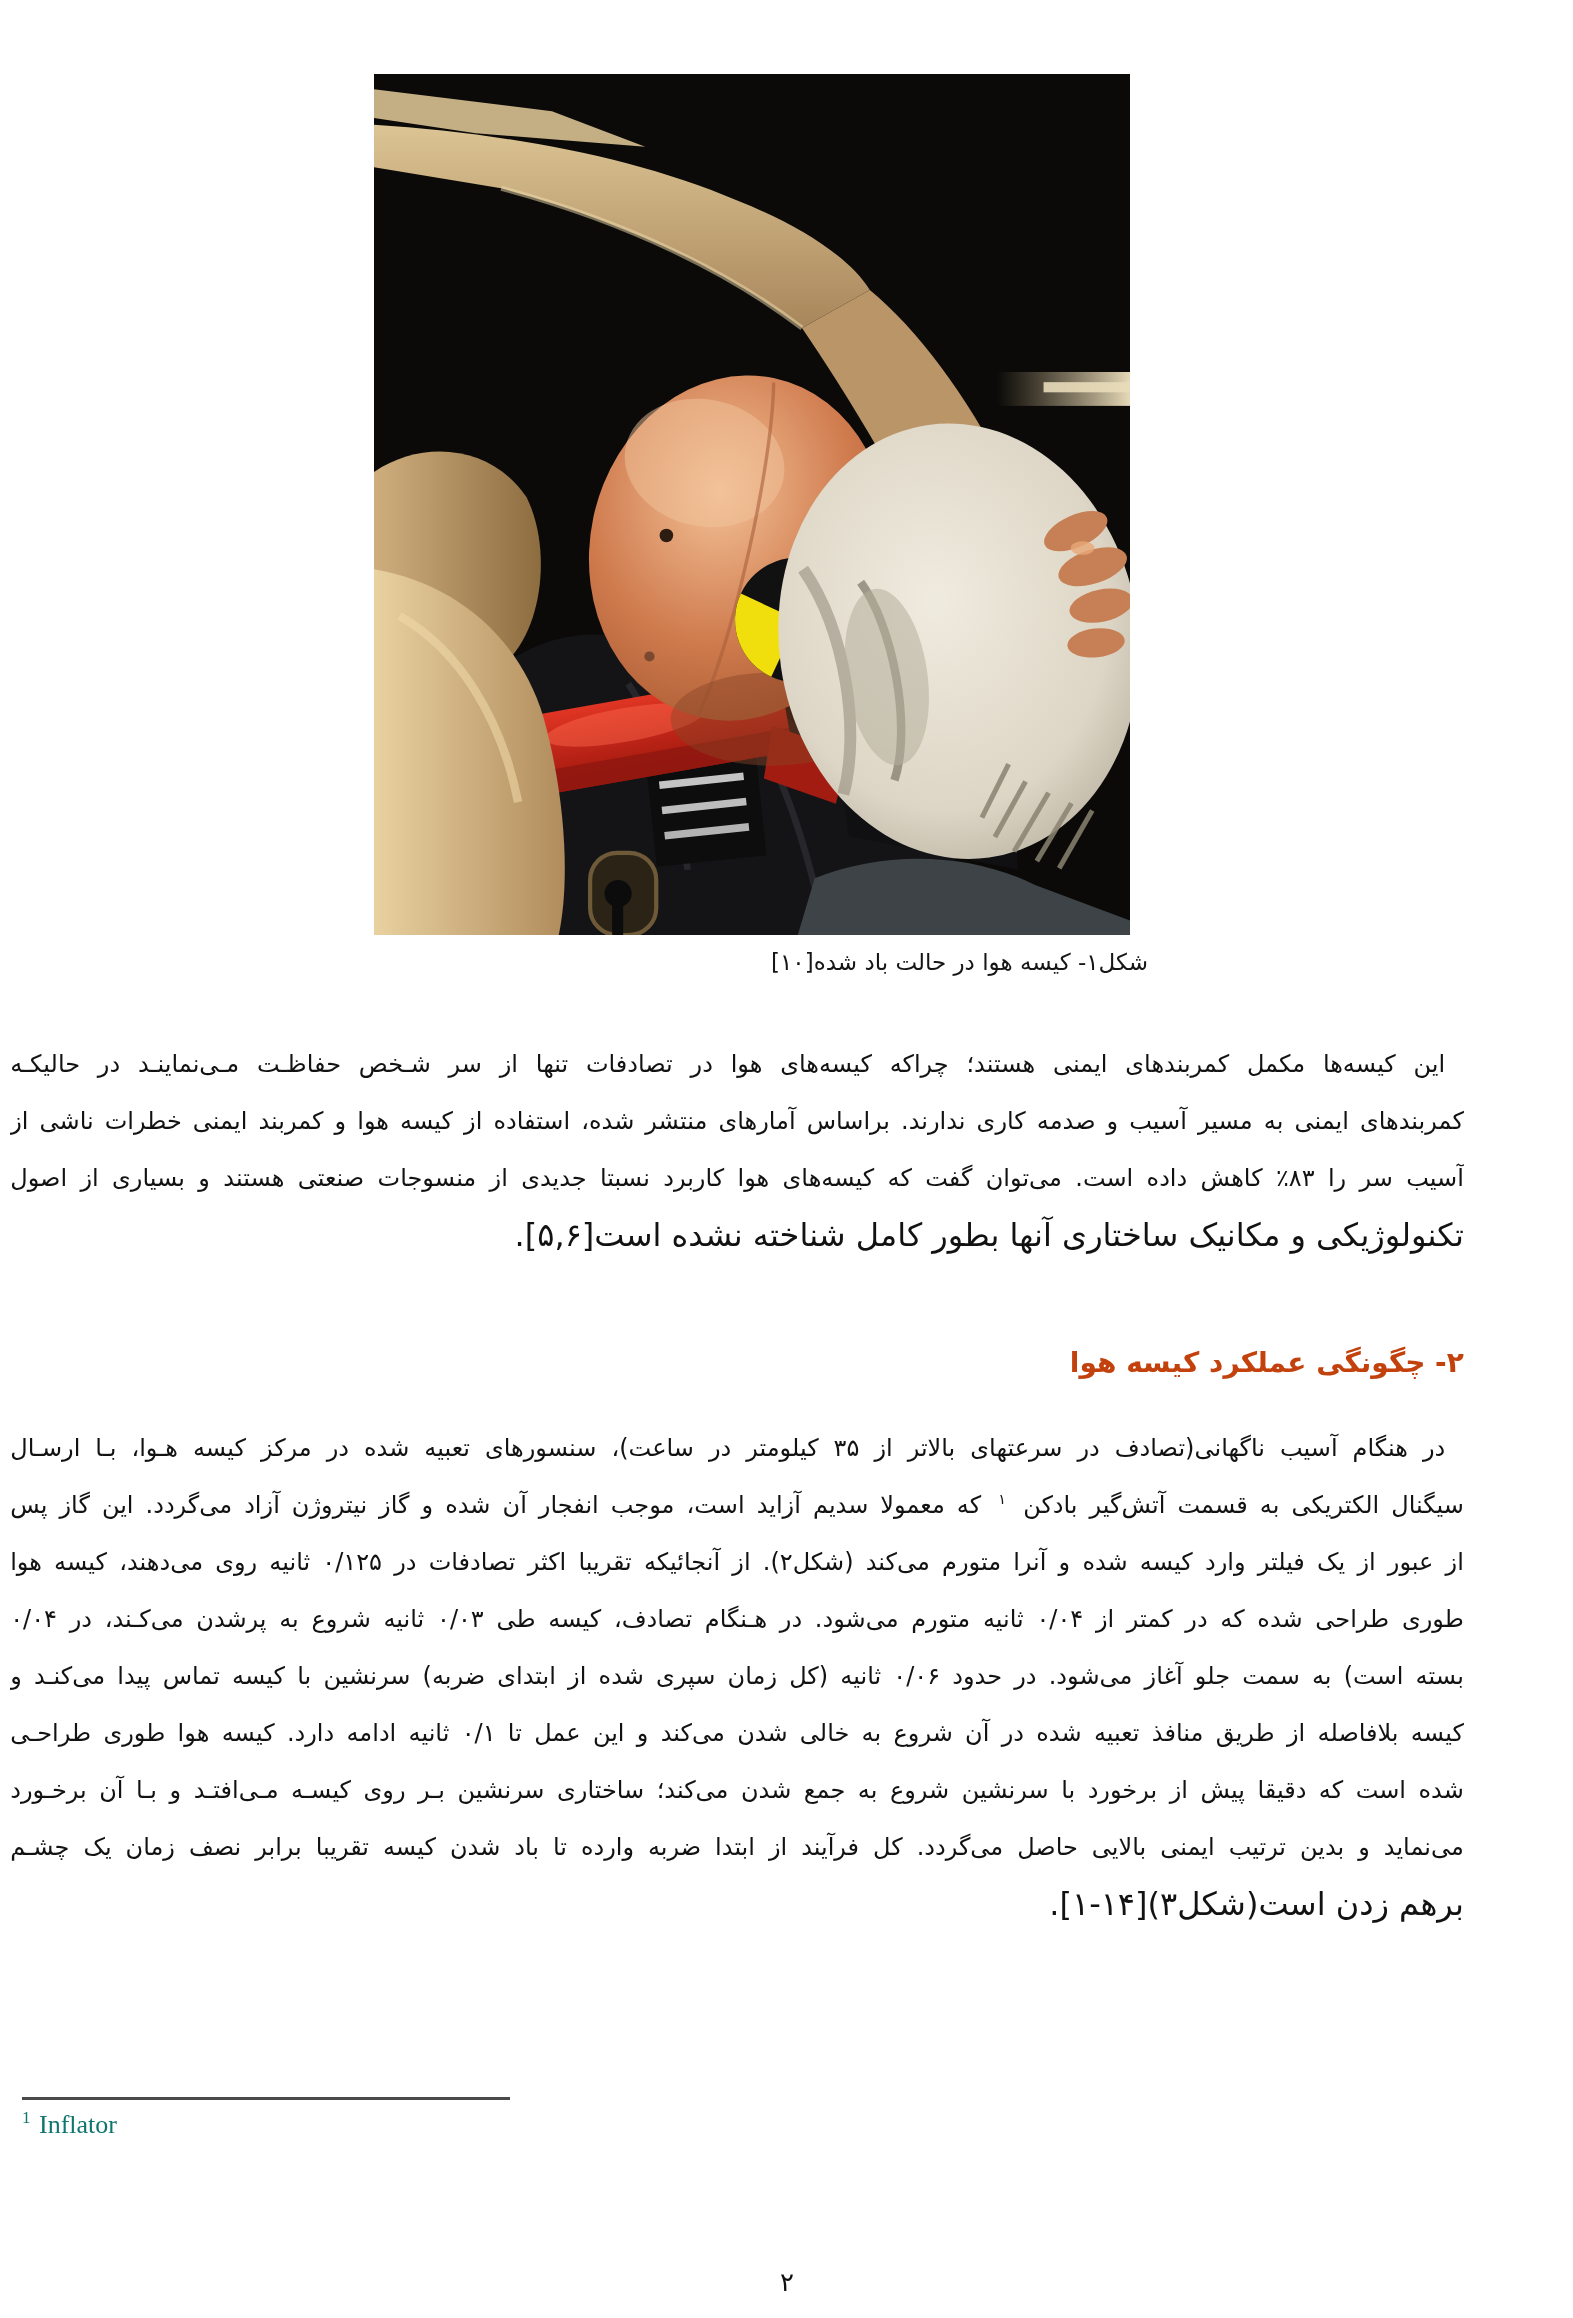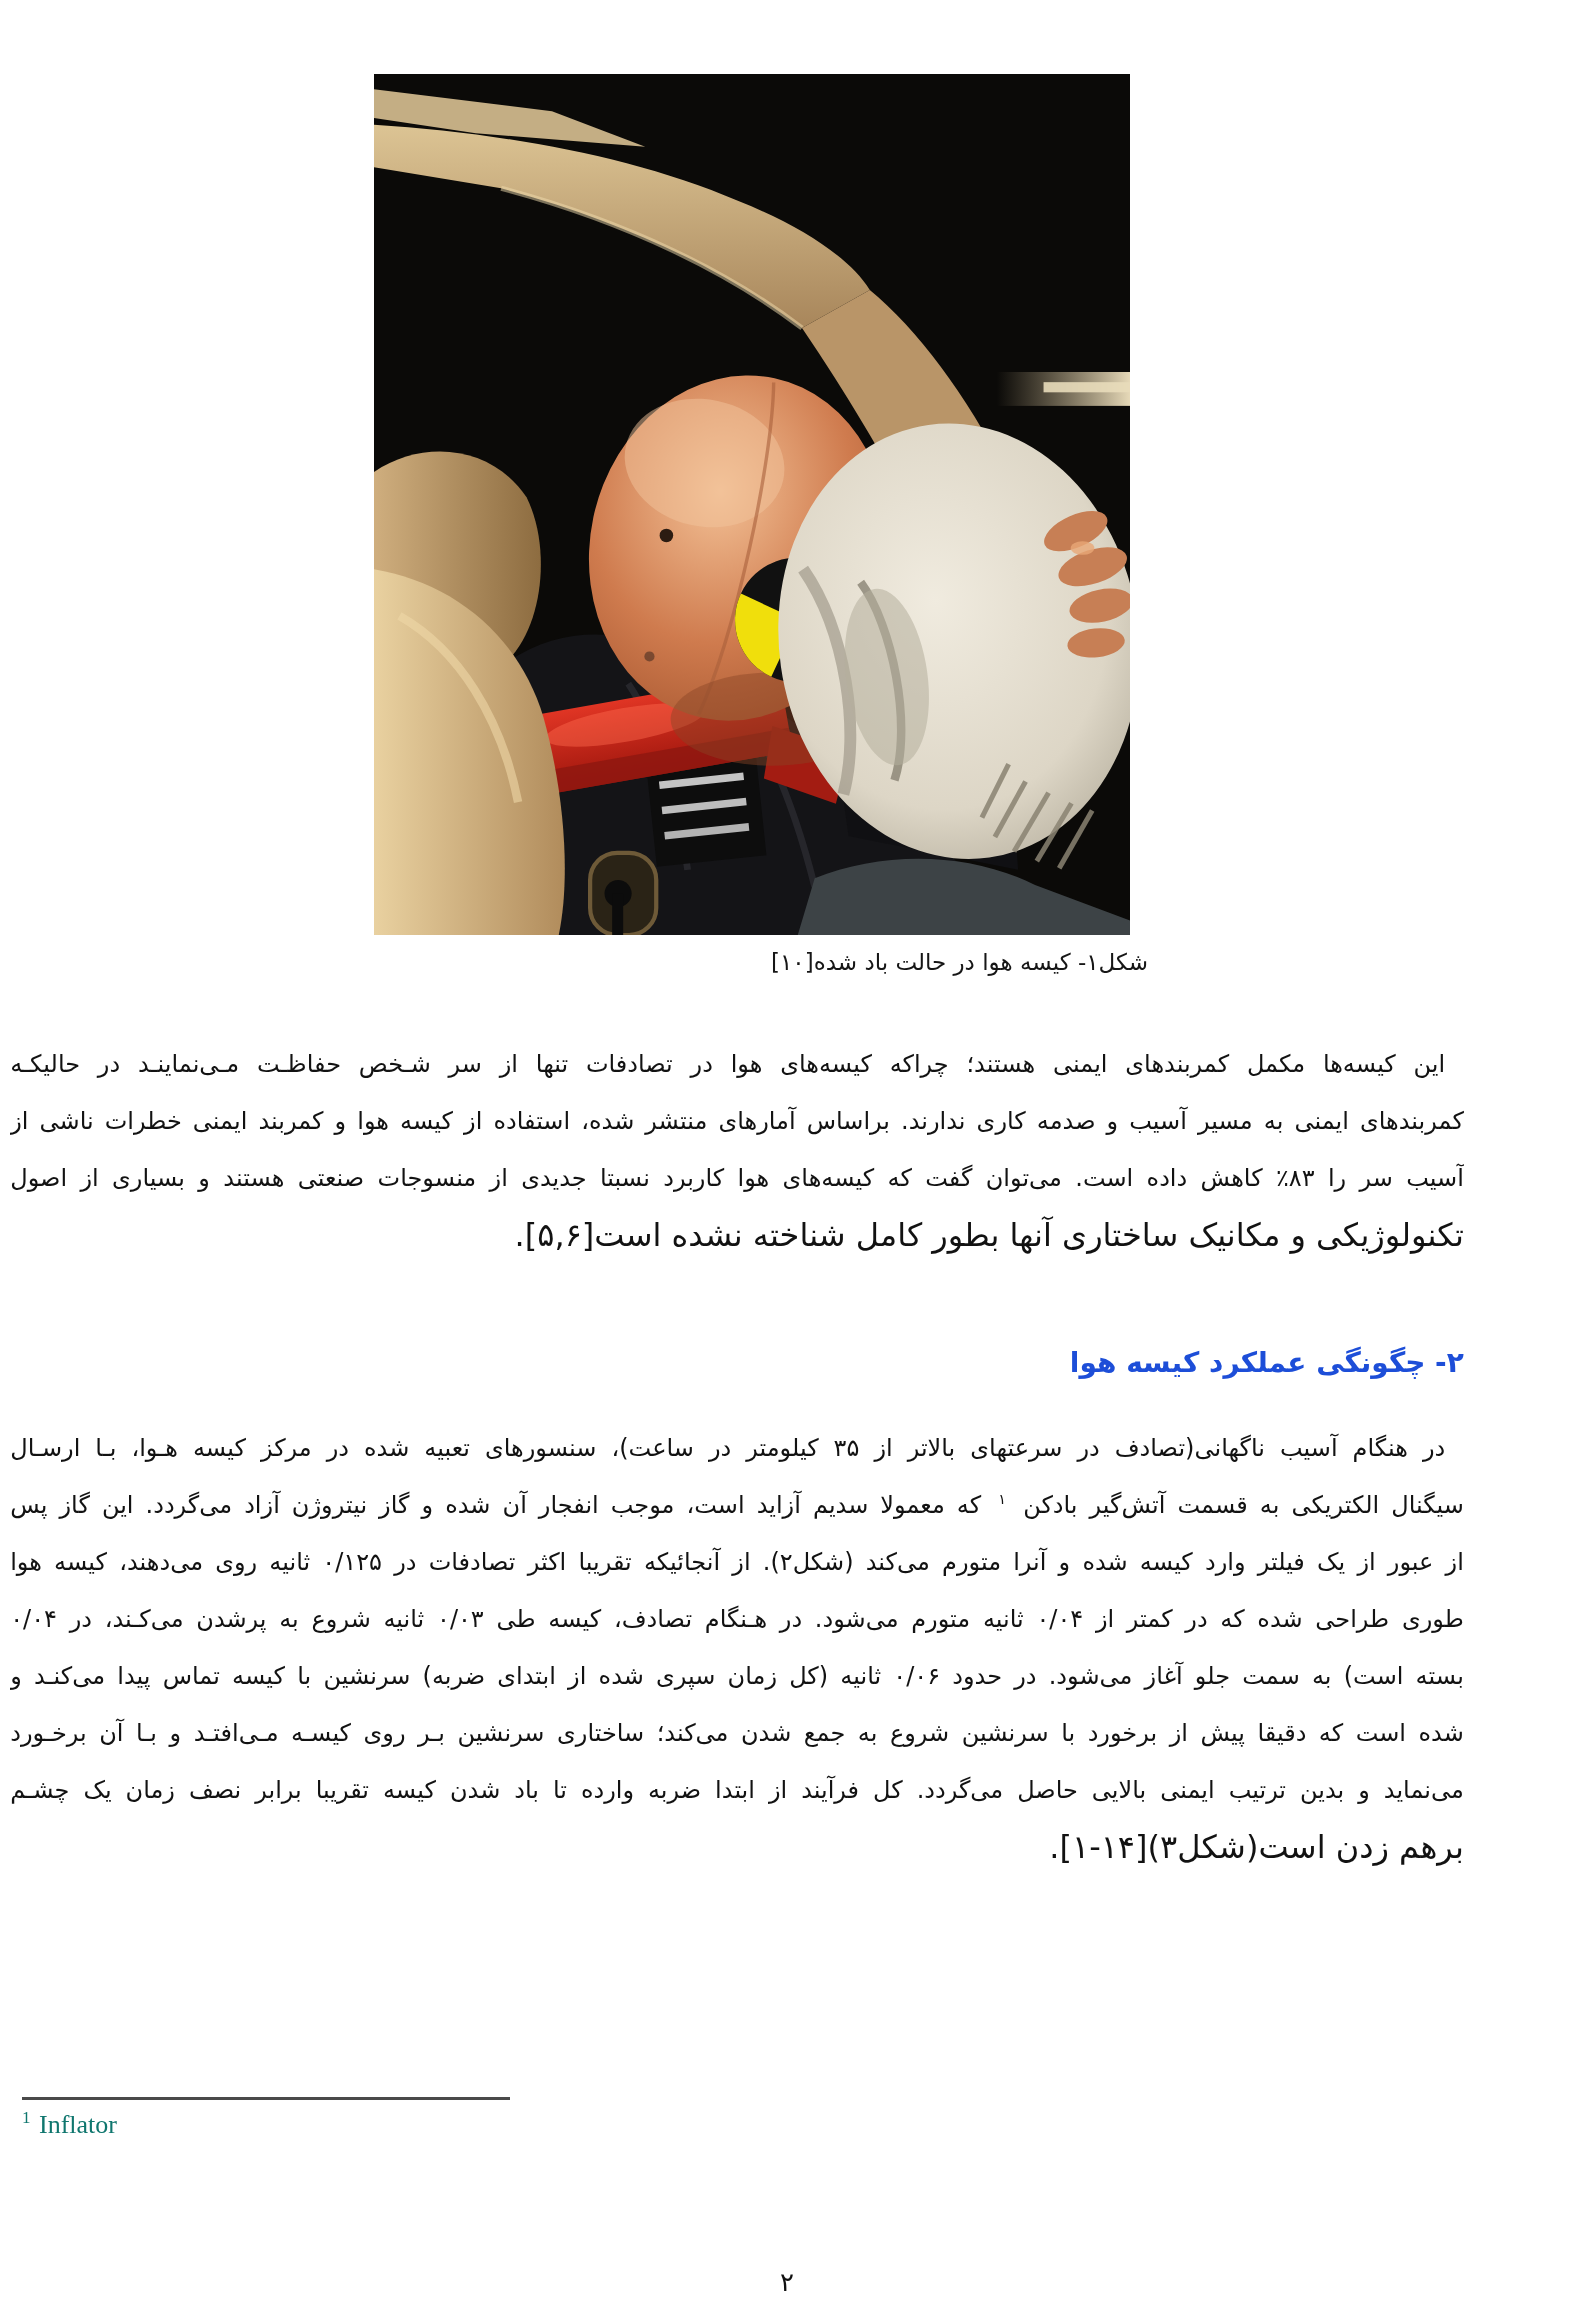--- a/index.html
+++ b/index.html
@@ -10,21 +10,21 @@
   .caption{position:absolute;left:374px;top:940px;width:774px;direction:rtl;
            text-align:right;font-size:23px;line-height:44px;color:#161616;}
   .rtlblock{position:absolute;left:10.2px;right:10.2px;direction:rtl;}
   .p1{top:1036px;}
   .p2{top:1420px;}
   .line{height:57px;line-height:57px;font-size:24px;overflow:hidden;
         text-align:justify;text-align-last:justify;white-space:normal;}
   .rline{height:57px;line-height:57px;font-size:32px;overflow:hidden;text-align:right;}
   .indent{padding-right:18.6px;}
   .heading{position:absolute;right:10.2px;top:1334px;height:57px;line-height:57px;
-           direction:rtl;font-size:28px;font-weight:bold;color:#1d4ed8;}
+           direction:rtl;font-size:28px;font-weight:bold;color:#c2410c;}
   sup.fn{vertical-align:super;font-size:14.4px;line-height:0;margin:0 5.1px;}
   .footrule{position:absolute;left:22px;top:2097px;width:488px;height:2.5px;background:#4a4a4a;}
   .footnote{position:absolute;left:22px;top:2110px;direction:ltr;
             font-family:"Liberation Serif","DejaVu Serif",serif;font-size:26px;color:#0f766e;}
   .footnote sup{vertical-align:super;font-size:17px;margin-right:8.5px;line-height:0;}
   .pagenum{position:absolute;left:0;top:2267px;width:1574px;text-align:center;
            font-size:26px;direction:rtl;color:#101010;}
 </style>
 </head>
 <body>
@@ -160,20 +160,21 @@
   <div class="rtlblock p2">
     <div class="line indent">در هنگام آسیب ناگهانی(تصادف در سرعتهای بالاتر از ۳۵ کیلومتر در ساعت)، سنسورهای تعبیه شده در مرکز کیسه هـوا، بـا ارسـال</div>
     <div class="line">
       <span>سیگنال الکتریکی به قسمت آتش‌گیر بادکن</span>
       <sup class="fn">۱</sup>
       <span>که معمولا سدیم آزاید است، موجب انفجار آن شده و گاز نیتروژن آزاد می‌گردد. این گاز پس</span>
     </div>
     <div class="line">از عبور از یک فیلتر وارد کیسه شده و آنرا متورم می‌کند (شکل۲). از آنجائیکه تقریبا اکثر تصادفات در ۰/۱۲۵ ثانیه روی می‌دهند، کیسه هوا</div>
     <div class="line">طوری طراحی شده که در کمتر از ۰/۰۴ ثانیه متورم می‌شود. در هـنگام تصادف، کیسه طی ۰/۰۳ ثانیه شروع به پرشدن می‌کـند، در ۰/۰۴</div>
     <div class="line">بسته است) به سمت جلو آغاز می‌شود. در حدود ۰/۰۶ ثانیه (کل زمان سپری شده از ابتدای ضربه) سرنشین با کیسه تماس پیدا می‌کنـد و</div>
+    <div class="line">کیسه بلافاصله از طریق منافذ تعبیه شده در آن شروع به خالی شدن می‌کند و این عمل تا ۰/۱ ثانیه ادامه دارد. کیسه هوا طوری طراحـی</div>
     <div class="line">شده است که دقیقا پیش از برخورد با سرنشین شروع به جمع شدن می‌کند؛ ساختاری سرنشین بـر روی کیسـه مـی‌افتـد و بـا آن برخـورد</div>
     <div class="line">می‌نماید و بدین ترتیب ایمنی بالایی حاصل می‌گردد. کل فرآیند از ابتدا ضربه وارده تا باد شدن کیسه تقریبا برابر نصف زمان یک چشـم</div>
     <div class="rline">برهم زدن است(شکل۳)[۱۴-۱].</div>
   </div>
 
   <div class="footrule"></div>
   <div class="footnote">
     <sup>1</sup><span>Inflator</span>
   </div>
 

